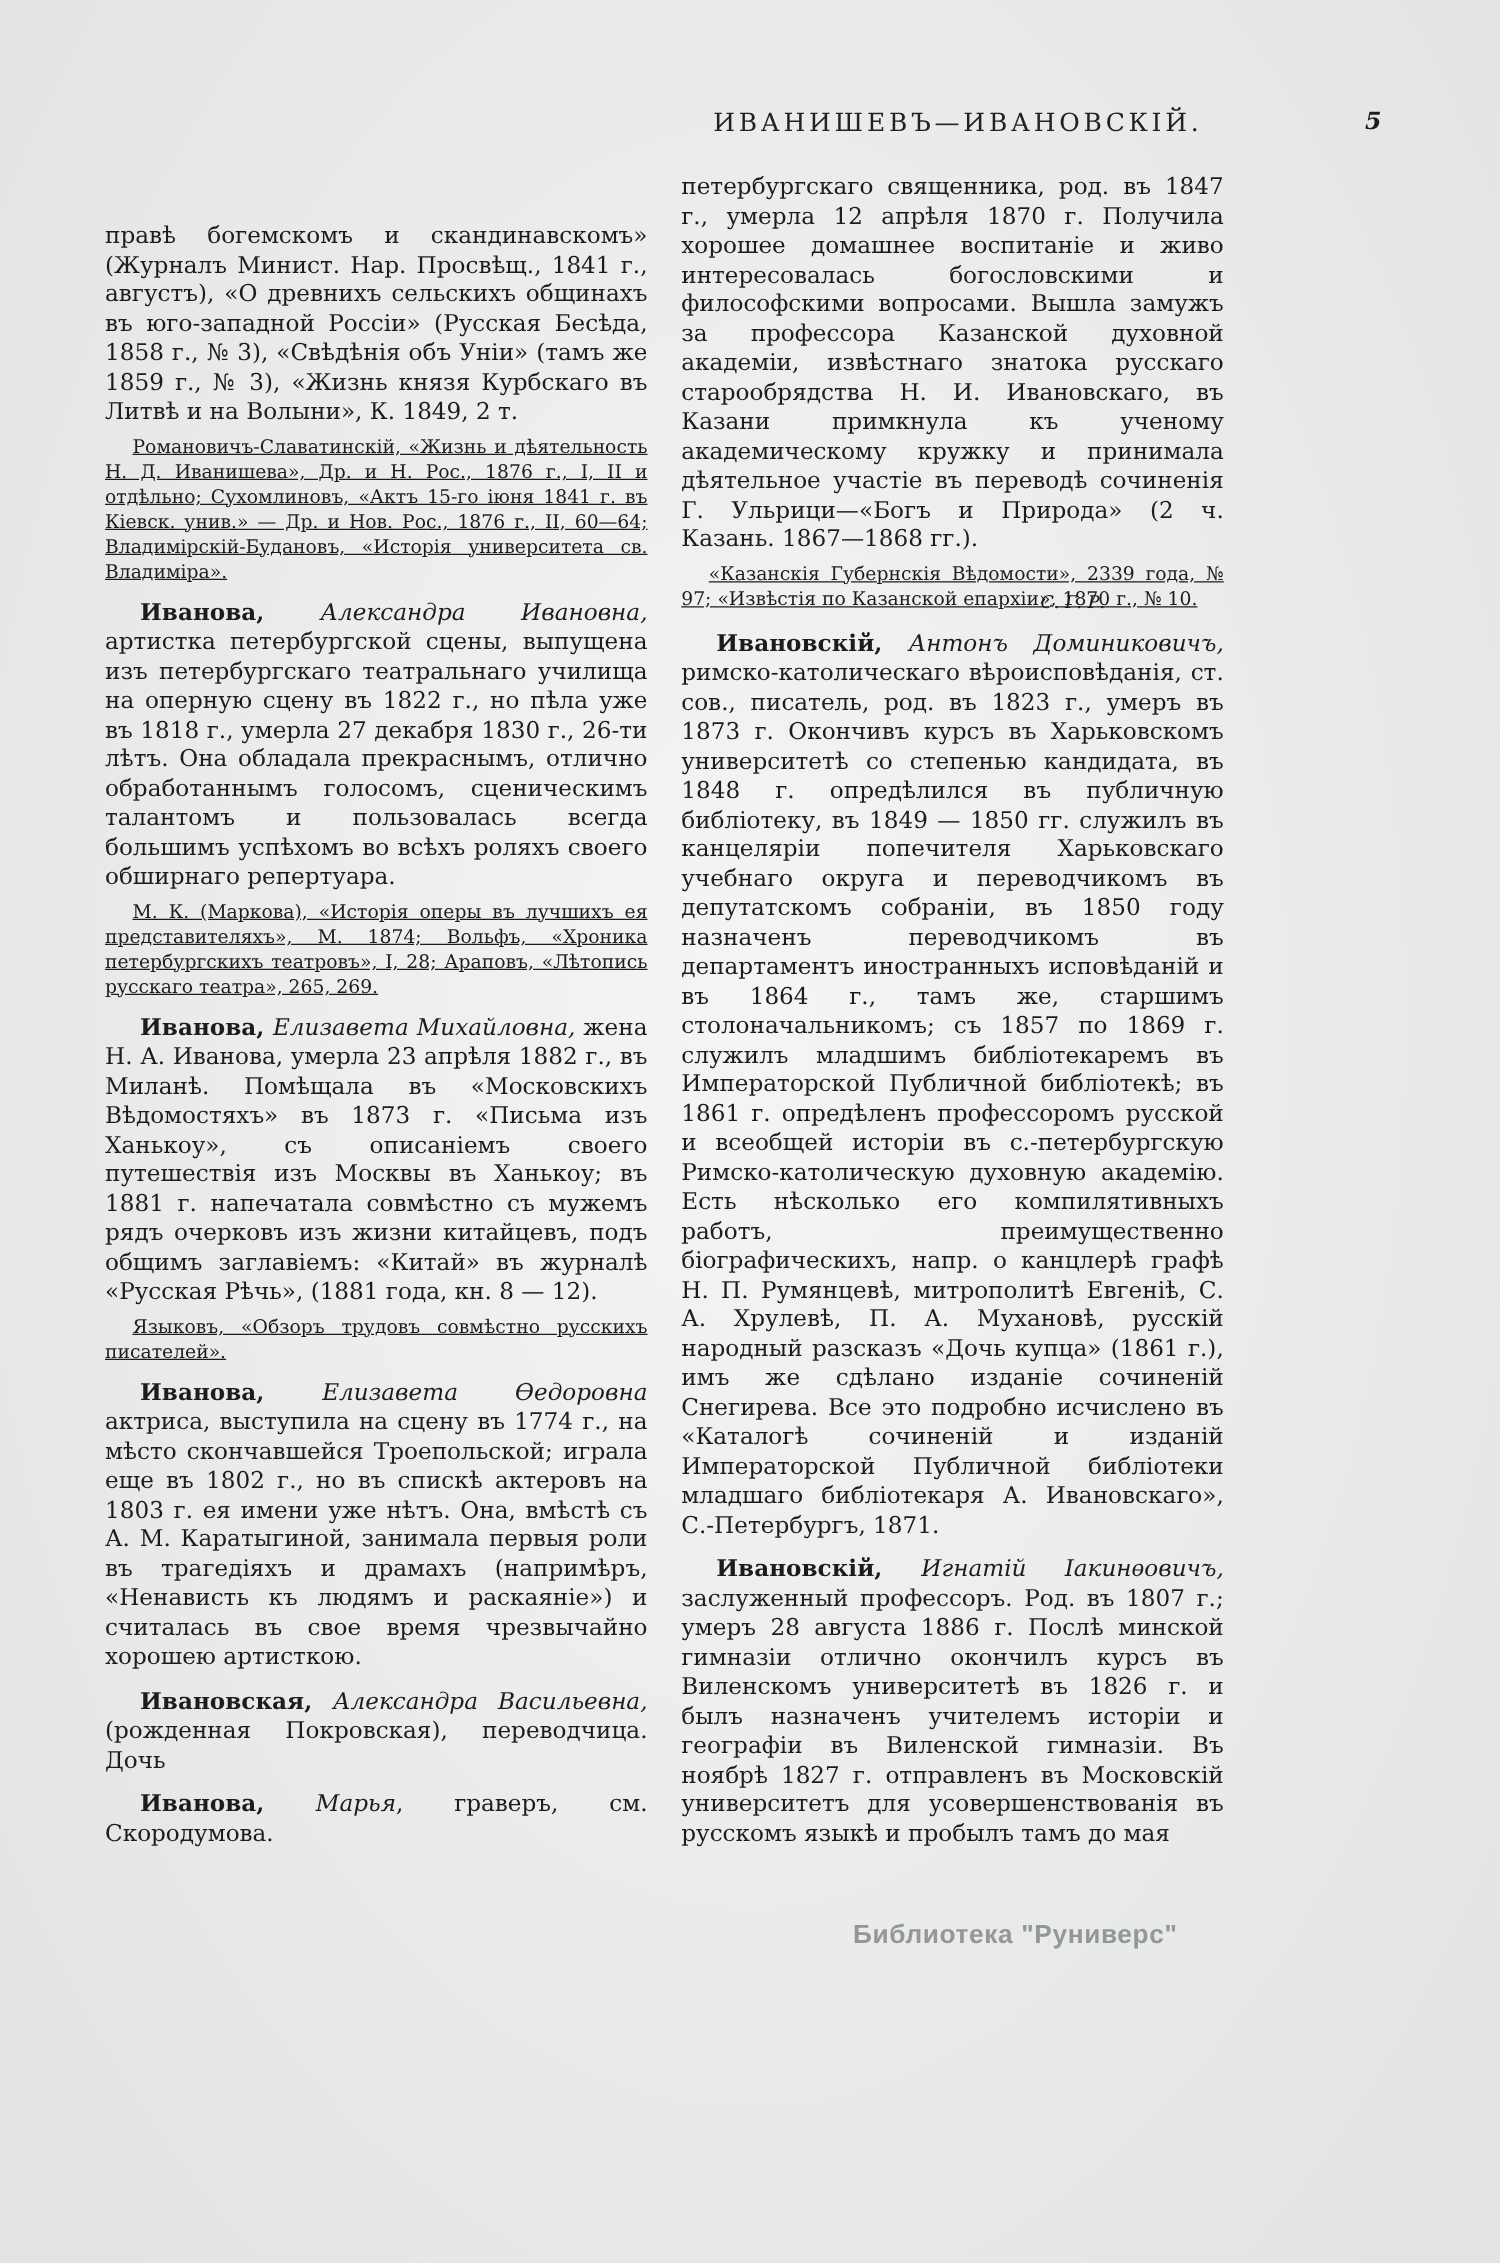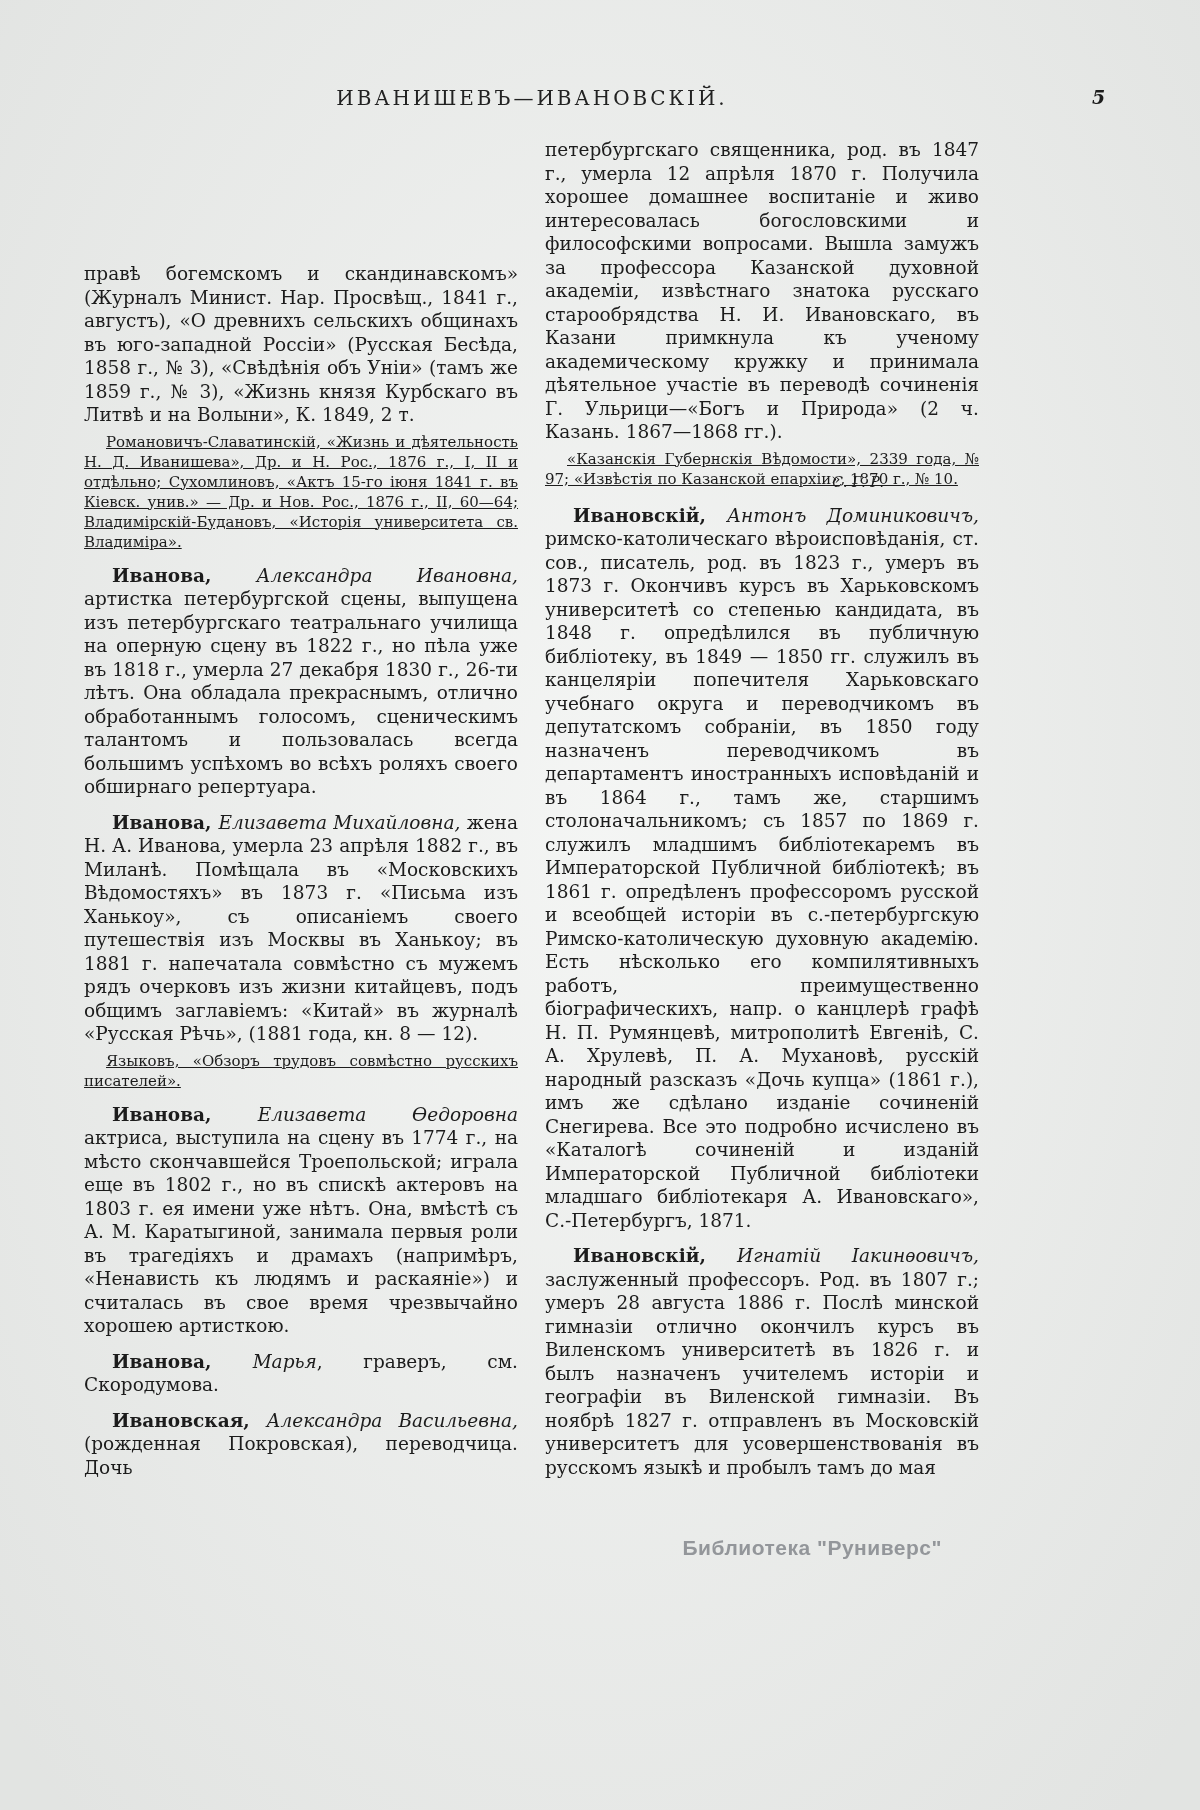--- a/index.html
+++ b/index.html
@@ -13,22 +13,22 @@
     position:relative;
     width:1200px;height:1810px;
     margin:0 auto;
     background:var(--paper);
     background-image:radial-gradient(ellipse at 50% 45%, rgba(255,255,255,.35), rgba(0,0,0,.05) 95%);
     color:var(--ink);
     font-family:"DejaVu Serif", serif;
     overflow:hidden;
   }
   .running-head{
-    position:absolute;top:86px;left:84px;width:896px;
-    text-align:center;
+    position:absolute;top:86px;left:66px;width:896px;
+    text-align:right;
     font-size:20px;letter-spacing:3px;
     color:#222;
   }
   .page-number{
     position:absolute;top:86px;left:1092px;
     font-size:19px;font-weight:bold;font-style:italic;
   }
   .columns{
     position:absolute;top:138px;left:84px;width:896px;
     display:flex;align-items:flex-end;
@@ -71,25 +71,26 @@
 <body>
 
 <div class="page">
   <div class="running-head">ИВАНИШЕВЪ—ИВАНОВСКІЙ.</div>
   <div class="page-number">5</div>
   <div class="columns">
     <div class="col" id="col-left">
         <p class="body"><span class="n">правѣ богемскомъ и скандинавскомъ» (Журналъ Минист. Нар. Просвѣщ., 1841 г., августъ), «О древнихъ сельскихъ общинахъ въ юго-западной Россіи» (Русская Бесѣда, 1858 г., № 3), «Свѣдѣнія объ Уніи» (тамъ же 1859 г., № 3), «Жизнь князя Курбскаго въ Литвѣ и на Волыни», К. 1849, 2 т.</span></p>
         <p class="biblio"><span class="n">Романовичъ-Славатинскій, «Жизнь и дѣятельность Н. Д. Иванишева», Др. и Н. Рос., 1876 г., I, II и отдѣльно; Сухомлиновъ, «Актъ 15-го іюня 1841 г. въ Кіевск. унив.» — Др. и Нов. Рос., 1876 г., II, 60—64; Владимірскій-Будановъ, «Исторія университета св. Владиміра».</span></p>
         <p class="entry"><span class="b">Иванова, </span><span class="i">Александра Ивановна,</span><span class="n"> артистка петербургской сцены, выпущена изъ петербургскаго театральнаго училища на оперную сцену въ 1822 г., но пѣла уже въ 1818 г., умерла 27 декабря 1830 г., 26-ти лѣтъ. Она обладала прекраснымъ, отлично обработаннымъ голосомъ, сценическимъ талантомъ и пользовалась всегда большимъ успѣхомъ во всѣхъ роляхъ своего обширнаго репертуара.</span></p>
+        <p class="biblio"><span class="n">М. К. (Маркова), «Исторія оперы въ лучшихъ ея представителяхъ», М. 1874; Вольфъ, «Хроника петербургскихъ театровъ», I, 28; Араповъ, «Лѣтопись русскаго театра», 265, 269.</span></p>
         <p class="entry"><span class="b">Иванова, </span><span class="i">Елизавета Михайловна,</span><span class="n"> жена Н. А. Иванова, умерла 23 апрѣля 1882 г., въ Миланѣ. Помѣщала въ «Московскихъ Вѣдомостяхъ» въ 1873 г. «Письма изъ Ханькоу», съ описаніемъ своего путешествія изъ Москвы въ Ханькоу; въ 1881 г. напечатала совмѣстно съ мужемъ рядъ очерковъ изъ жизни китайцевъ, подъ общимъ заглавіемъ: «Китай» въ журналѣ «Русская Рѣчь», (1881 года, кн. 8 — 12).</span></p>
         <p class="biblio"><span class="n">Языковъ, «Обзоръ трудовъ совмѣстно русскихъ писателей».</span></p>
         <p class="entry"><span class="b">Иванова, </span><span class="i">Елизавета Ѳедоровна </span><span class="n">актриса, выступила на сцену въ 1774 г., на мѣсто скончавшейся Троепольской; играла еще въ 1802 г., но въ спискѣ актеровъ на 1803 г. ея имени уже нѣтъ. Она, вмѣстѣ съ А. М. Каратыгиной, занимала первыя роли въ трагедіяхъ и драмахъ (напримѣръ, «Ненависть къ людямъ и раскаяніе») и считалась въ свое время чрезвычайно хорошею артисткою.</span></p>
+        <p class="entry"><span class="b">Ивановская, </span><span class="i">Александра Васильевна,</span><span class="n"> (рожденная Покровская), переводчица. Дочь</span></p>
         <p class="entry"><span class="b">Иванова, </span><span class="i">Марья</span><span class="n">, граверъ, см. Скородумова.</span></p>
-        <p class="entry"><span class="b">Ивановская, </span><span class="i">Александра Васильевна,</span><span class="n"> (рожденная Покровская), переводчица. Дочь</span></p>
       </div>
     <div class="divider"></div>
     <div class="col" id="col-right">
         <p class="body"><span class="n">петербургскаго священника, род. въ 1847 г., умерла 12 апрѣля 1870 г. Получила хорошее домашнее воспитаніе и живо интересовалась богословскими и философскими вопросами. Вышла замужъ за профессора Казанской духовной академіи, извѣстнаго знатока русскаго старообрядства Н. И. Ивановскаго, въ Казани примкнула къ ученому академическому кружку и принимала дѣятельное участіе въ переводѣ сочиненія Г. Ульрици—«Богъ и Природа» (2 ч. Казань. 1867—1868 гг.).</span></p>
         <p class="biblio"><span class="n">«Казанскія Губернскія Вѣдомости», 2339 года, № 97; «Извѣстія по Казанской епархіи», 1870 г., № 10.</span></p>
         <p class="sign"><span class="i">С. Г. Р.</span></p>
         <p class="entry"><span class="b">Ивановскій, </span><span class="i">Антонъ Доминиковичъ,</span><span class="n"> римско-католическаго вѣроисповѣданія, ст. сов., писатель, род. въ 1823 г., умеръ въ 1873 г. Окончивъ курсъ въ Харьковскомъ университетѣ со степенью кандидата, въ 1848 г. опредѣлился въ публичную библіотеку, въ 1849 — 1850 гг. служилъ въ канцеляріи попечителя Харьковскаго учебнаго округа и переводчикомъ въ депутатскомъ собраніи, въ 1850 году назначенъ переводчикомъ въ департаментъ иностранныхъ исповѣданій и въ 1864 г., тамъ же, старшимъ столоначальникомъ; съ 1857 по 1869 г. служилъ младшимъ библіотекаремъ въ Императорской Публичной библіотекѣ; въ 1861 г. опредѣленъ профессоромъ русской и всеобщей исторіи въ с.-петербургскую Римско-католическую духовную академію. Есть нѣсколько его компилятивныхъ работъ, преимущественно біографическихъ, напр. о канцлерѣ графѣ Н. П. Румянцевѣ, митрополитѣ Евгеніѣ, С. А. Хрулевѣ, П. А. Мухановѣ, русскій народный разсказъ «Дочь купца» (1861 г.), имъ же сдѣлано изданіе сочиненій Снегирева. Все это подробно исчислено въ «Каталогѣ сочиненій и изданій Императорской Публичной библіотеки младшаго библіотекаря А. Ивановскаго», С.-Петербургъ, 1871.</span></p>
         <p class="entry"><span class="b">Ивановскій, </span><span class="i">Игнатій Іакинѳовичъ,</span><span class="n"> заслуженный профессоръ. Род. въ 1807 г.; умеръ 28 августа 1886 г. Послѣ минской гимназіи отлично окончилъ курсъ въ Виленскомъ университетѣ въ 1826 г. и былъ назначенъ учителемъ исторіи и географіи въ Виленской гимназіи. Въ ноябрѣ 1827 г. отправленъ въ Московскій университетъ для усовершенствованія въ русскомъ языкѣ и пробылъ тамъ до мая</span></p>
       </div>
   </div>

